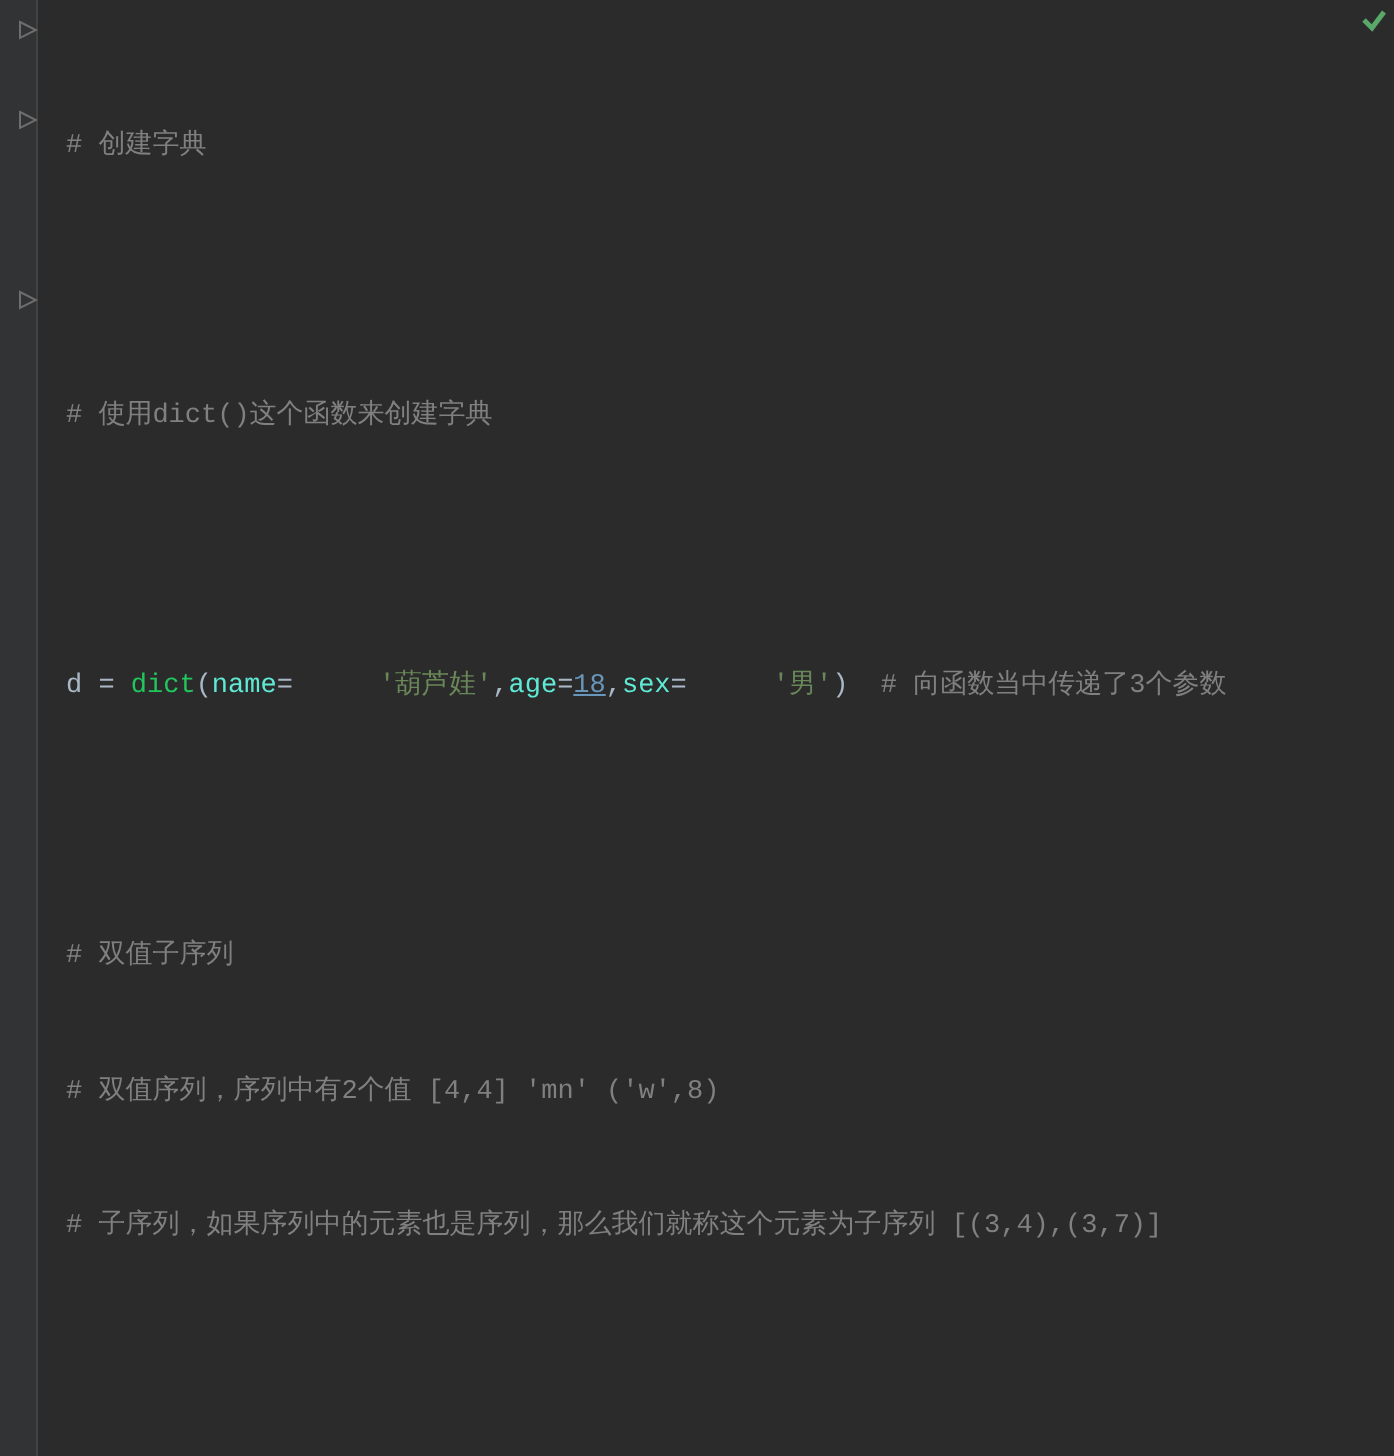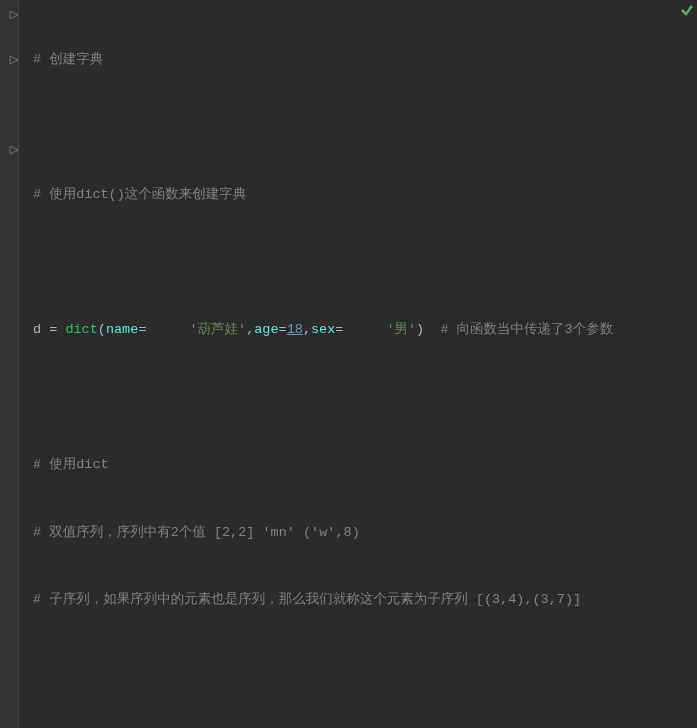--- a/index.html
+++ b/index.html
@@ -1,20 +1,20 @@
 <!DOCTYPE html>
 <html><head>
 <meta charset="utf-8">
 <style>
   html,body{margin:0;padding:0;background:#2b2b2b;font-family:Consolas,'Courier New',monospace;font-size:13.5px;color:#a9b7c6;width:697px;height:728px;overflow:hidden;}
   .editor{position:relative;display:flex;height:100%;}
   .gutter{width:18px;flex:none;background:#313335;border-right:1px solid #414243;}
   .fold{position:absolute;left:9px;width:10px;height:10px;}
   .fold svg{display:block;}
-  .lines{flex:1;padding:4px 10px 0 14px;line-height:22.5px;white-space:pre;overflow:hidden;}
+  .lines{flex:1;padding:18px 10px 0 14px;line-height:22.5px;white-space:pre;overflow:hidden;}
   .line{display:block;height:22.5px;}
   .cm{color:#808080;}
   .s{color:#6a8759;margin-left:43px;}
   .n{color:#6897bb;text-decoration:underline;}
   .fn{color:#22c55e;}
   .kw{color:#5eead4;}
   .p{color:#a9b7c6;}
   .check{position:absolute;top:3px;right:3px;}
 </style>
 </head>
@@ -39,22 +39,22 @@
     </div>
   </div>
 
   <div class="lines">
     <span class="line"><span class="cm"># 创建字典</span></span>
     <span class="line"></span>
     <span class="line"><span class="cm"># 使用dict()这个函数来创建字典</span></span>
     <span class="line"></span>
     <span class="line"><span class="p">d </span><span class="p">= </span><span class="fn">dict</span><span class="p">(</span><span class="kw">name</span><span class="p">=</span><span class="s">'葫芦娃'</span><span class="p">,</span><span class="kw">age</span><span class="p">=</span><span class="n">18</span><span class="p">,</span><span class="kw">sex</span><span class="p">=</span><span class="s">'男'</span><span class="p">)</span><span class="cm">  # 向函数当中传递了3个参数</span></span>
     <span class="line"></span>
-    <span class="line"><span class="cm"># 使用dict</span></span>
-    <span class="line"><span class="cm"># 双值序列，序列中有2个值 [2,2] 'mn' ('w',8)</span></span>
+    <span class="line"><span class="cm"># 双值子序列</span></span>
+    <span class="line"><span class="cm"># 双值序列，序列中有2个值 [4,4] 'mn' ('w',8)</span></span>
     <span class="line"><span class="cm"># 子序列，如果序列中的元素也是序列，那么我们就称这个元素为子序列 [(3,4),(3,7)]</span></span>
     <span class="line"></span>
     
     
     
     
     
     
     
     

